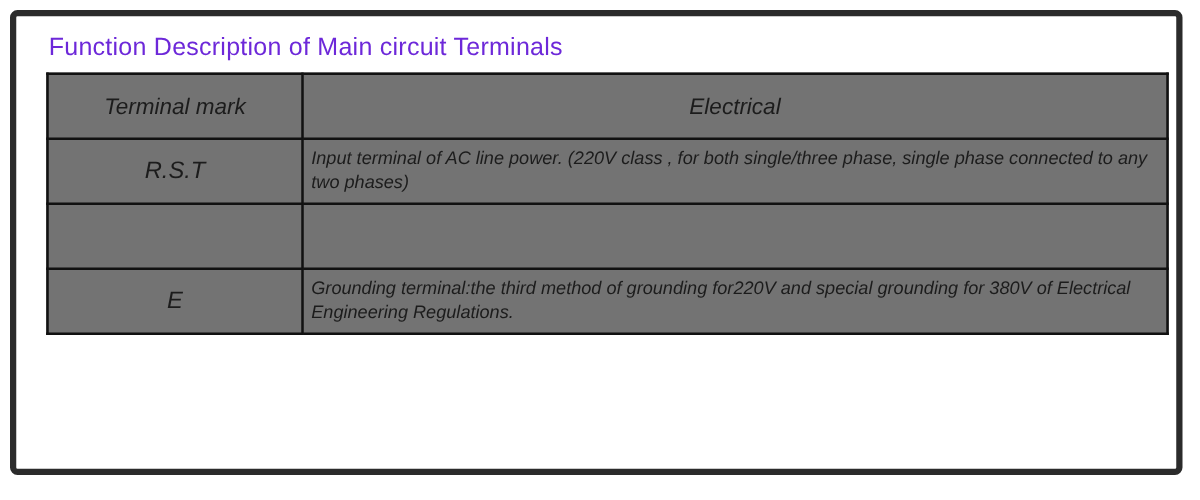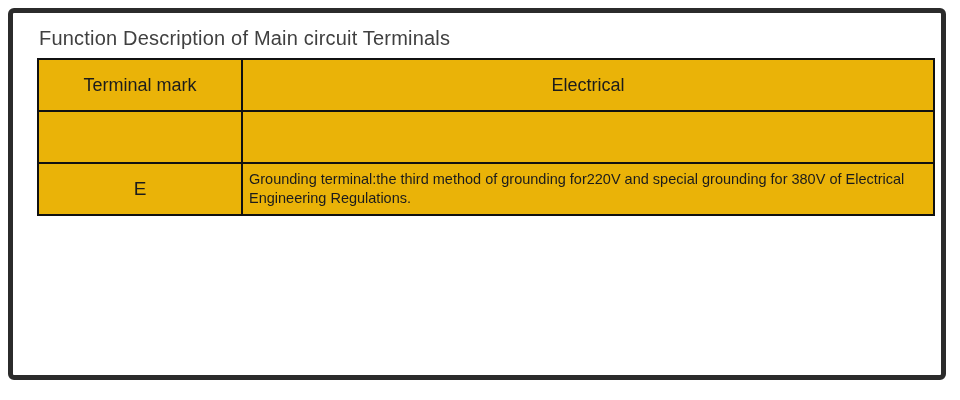--- a/index.html
+++ b/index.html
@@ -23,31 +23,32 @@
     background: #ffffff;
     box-sizing: border-box;
   }
   .doc-title {
     position: absolute;
     left: 26px;
     top: 14px;
     font-size: 20px;
     font-weight: 400;
     letter-spacing: 0.2px;
-    color: #404040;
+    color: #6d28d9;
     white-space: nowrap;
   }
   table.terminals {
     position: absolute;
     left: 24px;
     top: 45px;
     width: 896px;
     border-collapse: collapse;
     table-layout: fixed;
-    background: #eab308;
+    background: #737373;
+    font-style: italic;
   }
   table.terminals td, table.terminals th {
     border: 2px solid #111111;
     box-sizing: border-box;
     padding: 2px 6px;
     font-weight: 400;
     vertical-align: middle;
   }
   table.terminals tr { height: 52px; }
   col.mark-col { width: 204px; }
@@ -77,20 +78,24 @@
     <colgroup>
       <col class="mark-col">
       <col class="desc-col">
     </colgroup>
     <tbody>
       <tr>
         <th class="header-cell">Terminal mark</th>
         <th class="header-cell">Electrical</th>
       </tr>
 
+      <tr>
+        <td class="mark-cell">R.S.T</td>
+        <td class="desc-cell desc-left">Input terminal of AC line power. (220V class , for both single/three phase, single phase connected to any two phases)</td>
+      </tr>
 
 
 
       <tr>
         <td class="mark-cell"></td>
         <td class="desc-cell desc-center"></td>
       </tr>
 
       <tr>
         <td class="mark-cell">E</td>

